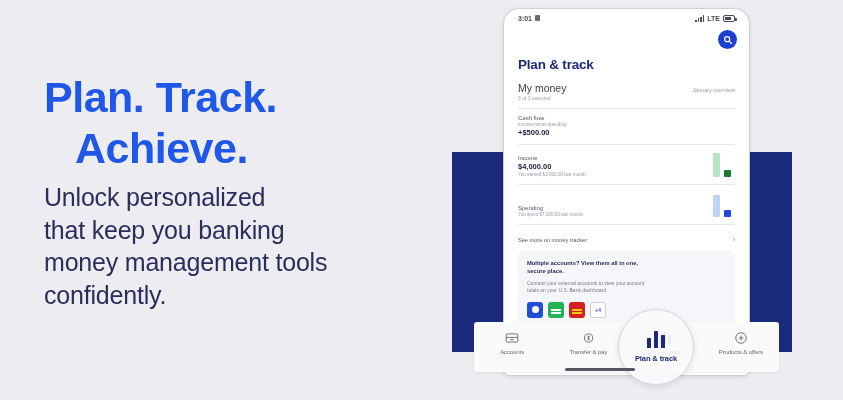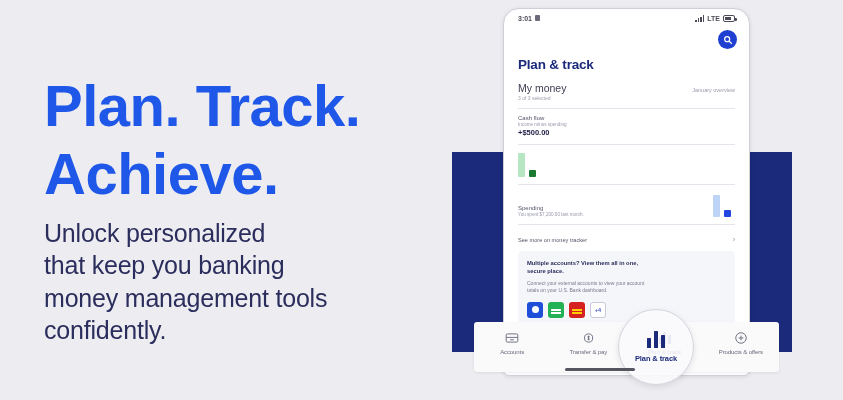--- a/index.html
+++ b/index.html
@@ -7,24 +7,24 @@
     width: 843px; height: 400px;
     background: #ededf1;
     font-family: "Liberation Sans", sans-serif;
     overflow: hidden;
   }
   .stage { position: relative; width: 843px; height: 400px; background: #ededf1; }
 
   
   .copy { position: absolute; left: 44px; top: 72px; width: 400px; }
   .headline {
-    font-size: 58px; line-height: 1.18; font-weight: 700;
+    font-size: 43px; line-height: 1.18; font-weight: 700;
     color: #1f57e8; letter-spacing: -0.5px;
   }
-  .headline .l2 { display: block; }
+  .headline .l2 { display: block; margin-left: 31px; }
   .subcopy {
     margin-top: 8px;
     font-size: 25px; line-height: 1.30; font-weight: 400;
     color: #2b2d5c; letter-spacing: -0.2px;
   }
   .subcopy span { display: block; }
 
   
   .navy-left {
     position: absolute; left: 452px; top: 152px;
@@ -231,20 +231,25 @@
       <div>
         <div class="sec-label"></div>
         <div class="sec-label">Cash flow</div>
         <div class="sec-sub">Income minus spending</div>
         <div class="sec-amt">+$500.00</div>
       </div>
 
       <div class="divider"></div>
 
       <div class="stat-row">
+        <div class="stat-left">
+          <div class="sec-label">Income</div>
+          <div class="sec-amt">$4,000.00</div>
+          <div class="sec-sub">You earned $3,000.00 last month.</div>
+        </div>
         <div class="bars">
           <span class="bar-tall inc-tall"></span>
           <span class="bar-small inc-small"></span>
         </div>
       </div>
 
       <div class="divider"></div>
 
       <div class="stat-row">
         <div class="stat-left">

